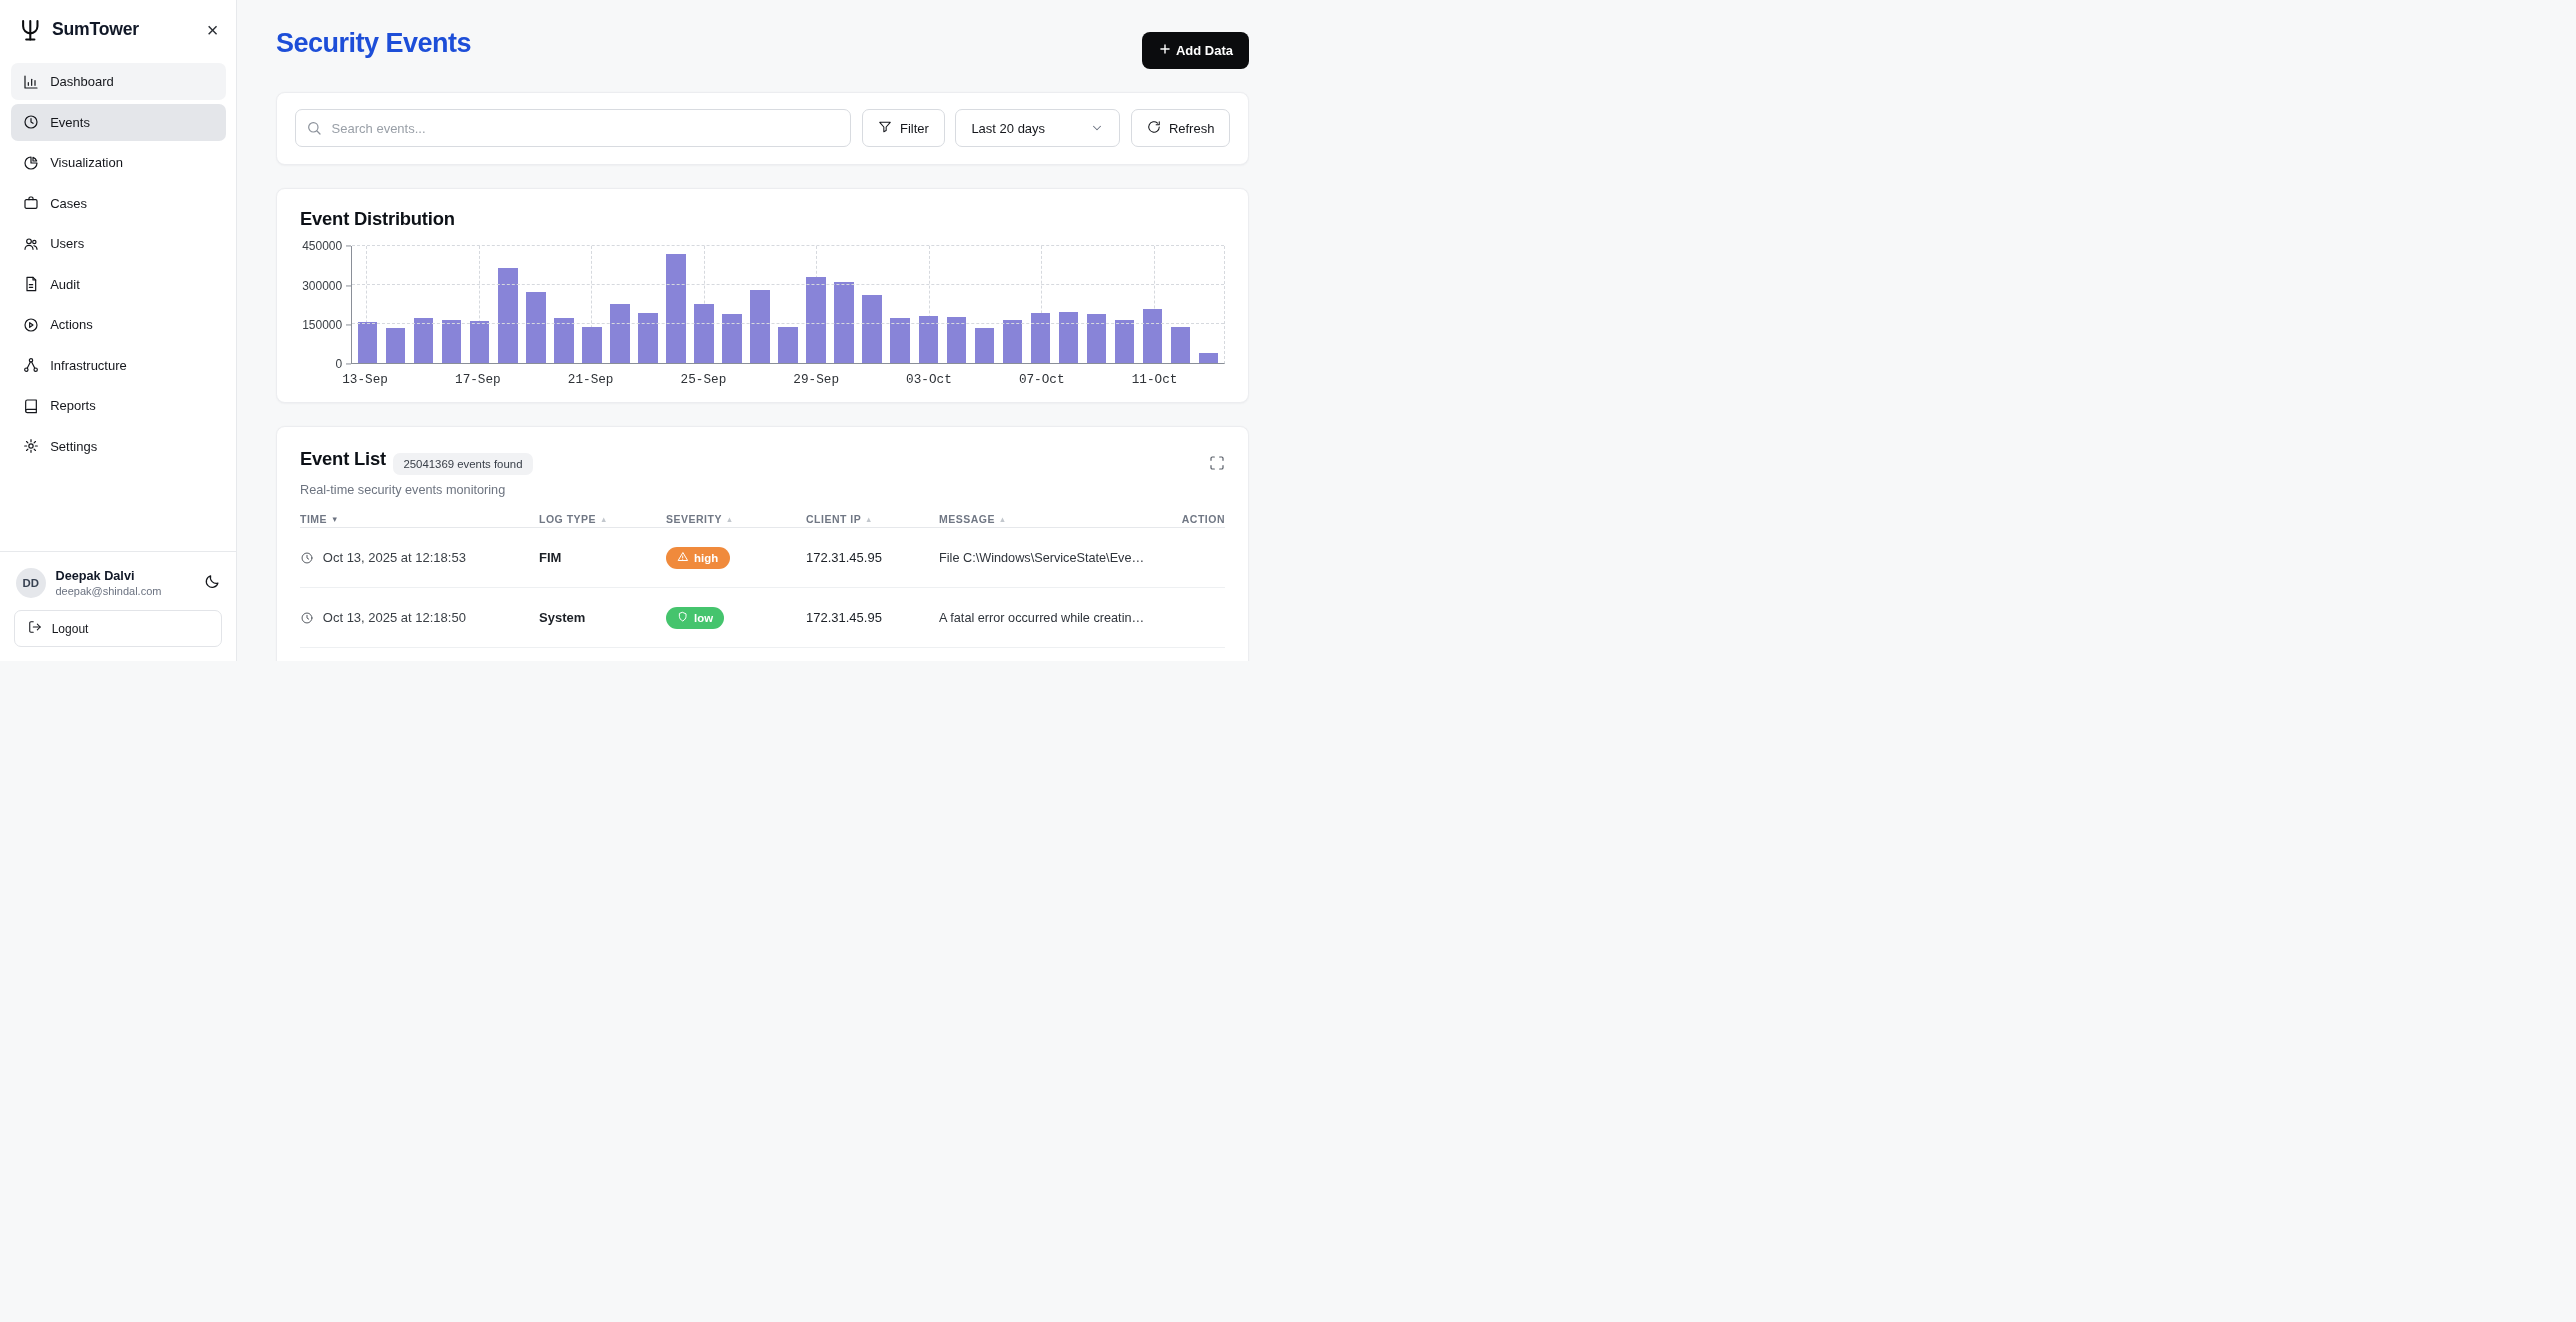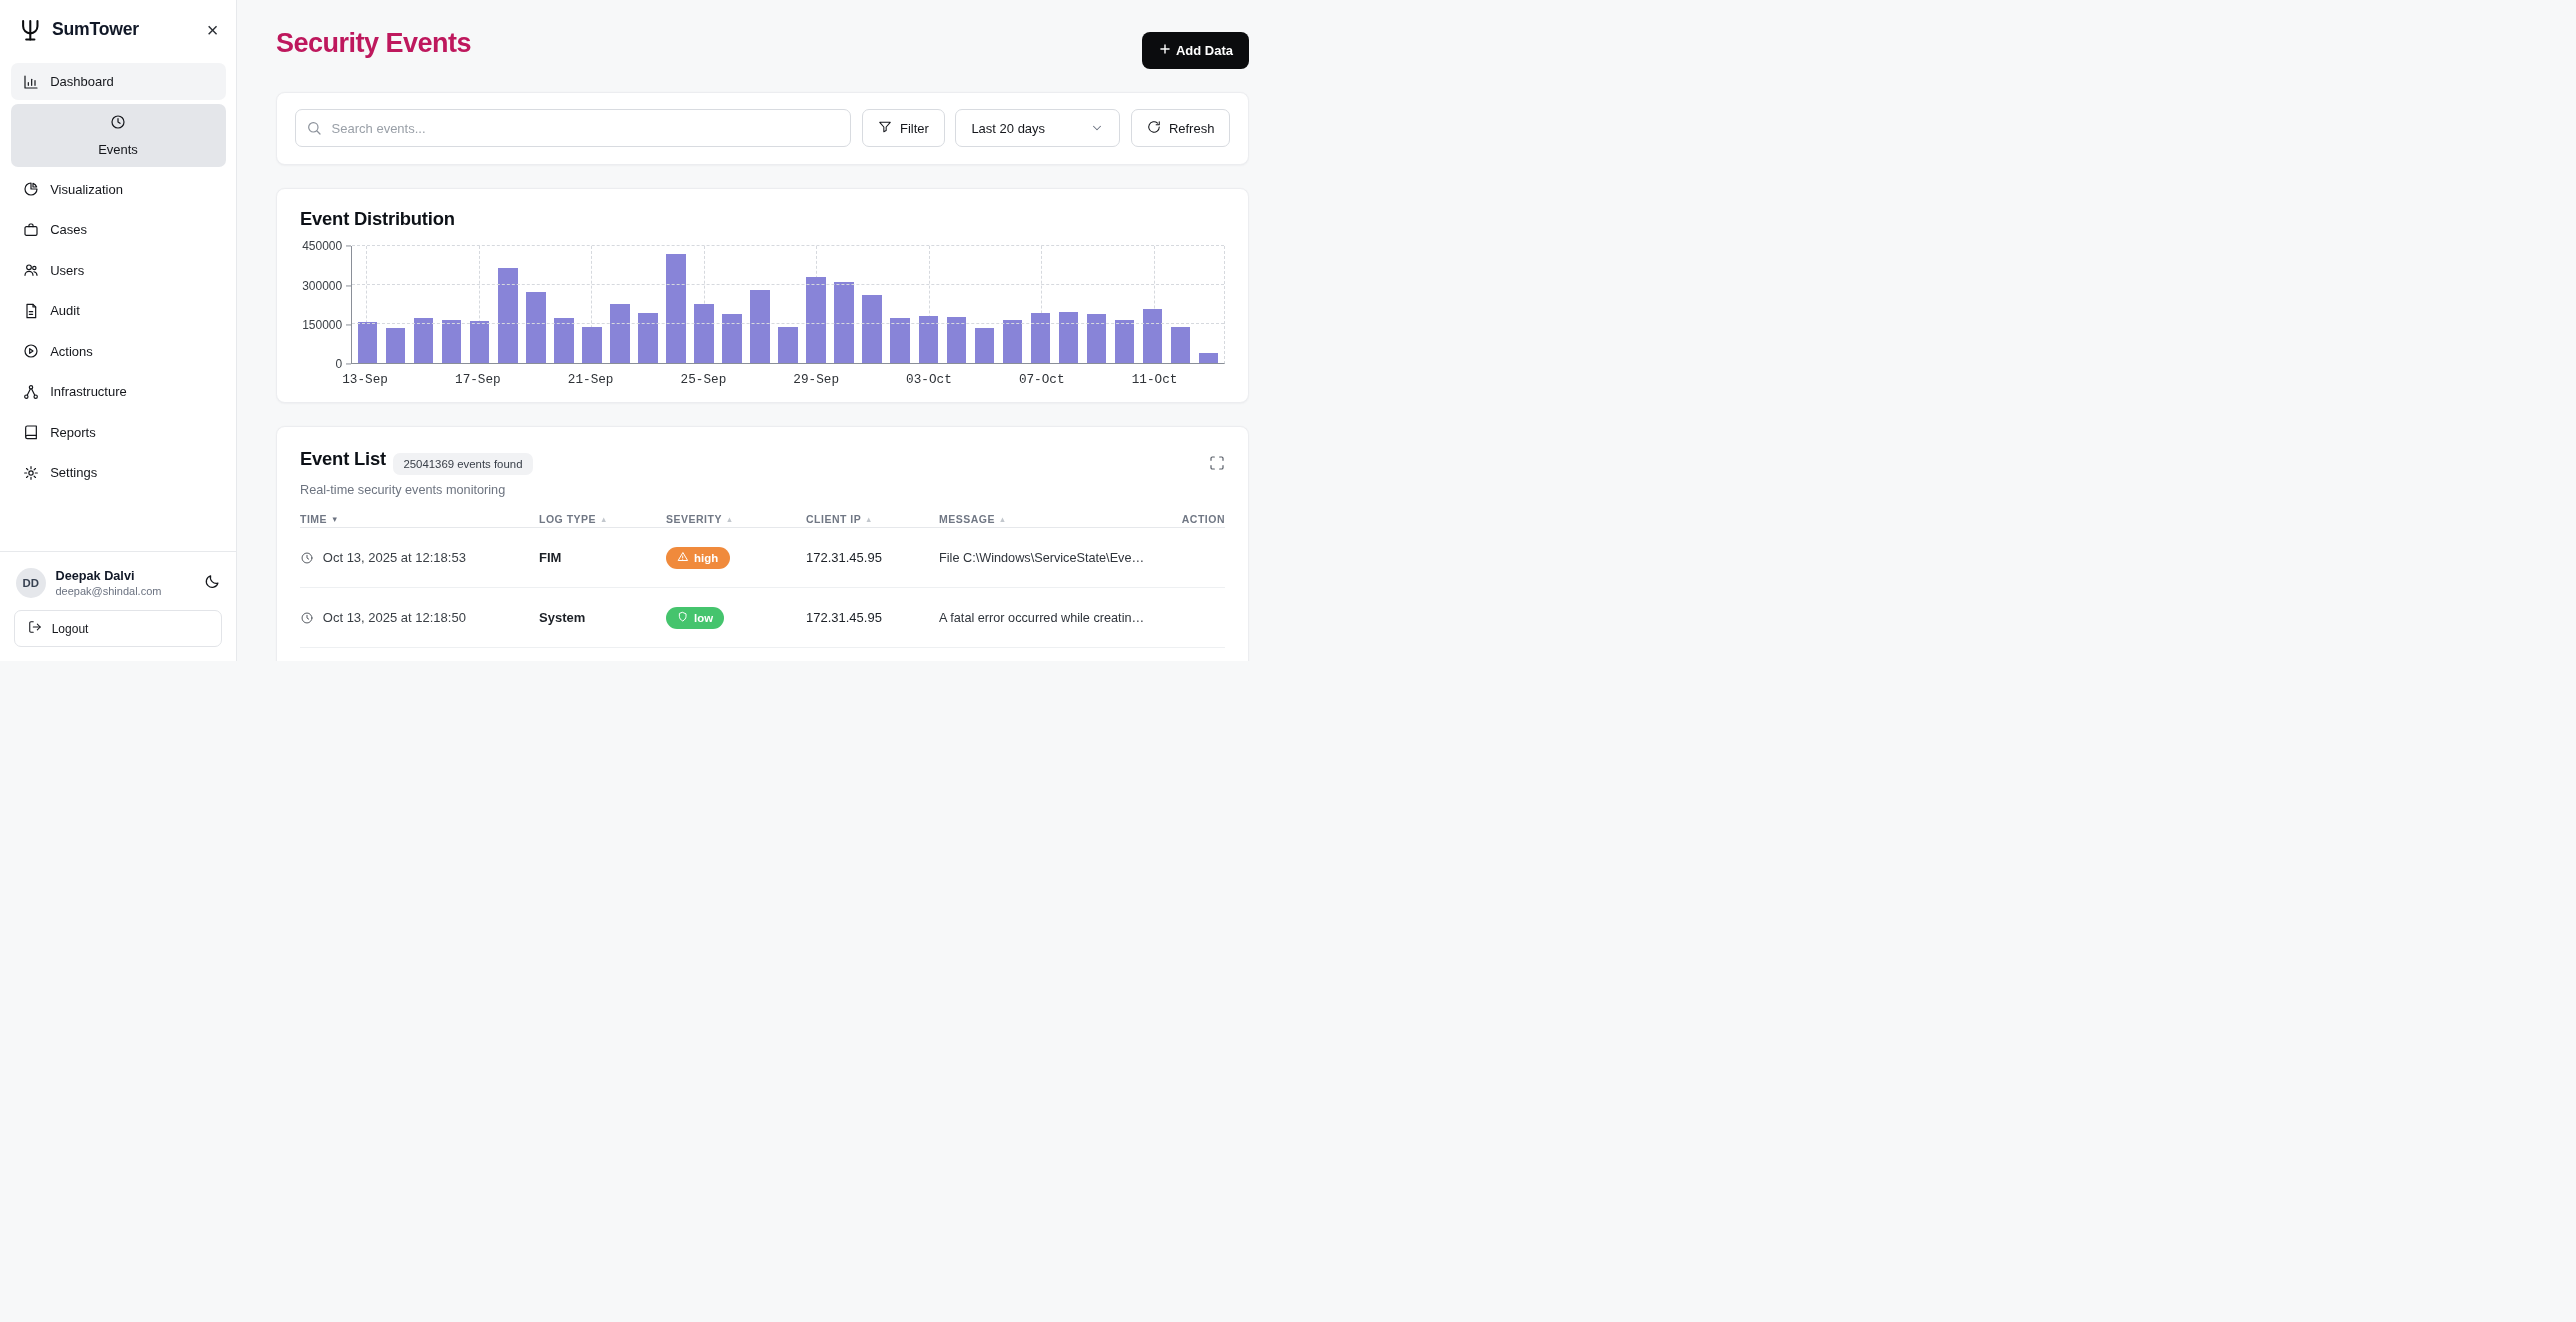--- a/index.html
+++ b/index.html
@@ -13,33 +13,33 @@
   
   .sidebar { width: 237px; background: #fff; border-right: 0.9px solid #e7e9ec; display: flex; flex-direction: column; flex-shrink: 0; }
   .logo-row { display: flex; align-items: center; gap: 9.7px; padding: 17.6px 17.6px 21px; }
   .logo-icon { display: flex; color: #0b0c0e; }
   .logo-text { font-size: 17.6px; font-weight: 700; letter-spacing: -0.2px; }
   .close-btn { margin-left: auto; background: none; border: none; font-size: 20px; color: #2b2f35; cursor: pointer; line-height: 1; }
   nav { padding: 0 10.5px; display: flex; flex-direction: column; gap: 3.5px; }
   .nav-item { display: flex; align-items: center; gap: 11.4px; padding: 10.5px 12.3px; border-radius: 7px; font-size: 13px; font-weight: 500; color: #15171c; cursor: pointer; }
   .nav-item .nav-icon { display: flex; color: #15171c; }
   .nav-item.muted { background: #f3f4f6; }
-  .nav-item.selected { background: #e4e6ea; flex-direction: column; }
+  .nav-item.selected { background: #e4e6ea; }
   .sidebar-bottom { margin-top: auto; border-top: 0.9px solid #e7e9ec; padding: 12.3px 14px 14px; }
   .user-row { display: flex; align-items: center; gap: 9.7px; padding: 3.5px 1.8px 12.3px; cursor: pointer; }
   .avatar { width: 30px; height: 30px; border-radius: 50%; background: #e5e7eb; display: flex; align-items: center; justify-content: center; font-size: 11.4px; font-weight: 700; color: #374151; flex-shrink: 0; }
   .user-name { font-size: 12.7px; font-weight: 600; }
   .user-email { font-size: 11px; color: #6b7280; margin-top: 1.8px; }
   .theme-btn { margin-left: auto; background: none; border: none; color: #15171c; cursor: pointer; display: flex; }
   .logout-btn { width: 100%; display: flex; align-items: center; gap: 9.7px; padding: 8.8px 13px; border: 0.9px solid #e2e4e8; border-radius: 7px; background: #fff; font-size: 12px; font-weight: 500; color: #15171c; cursor: pointer; }
 
   
   main { flex: 1; padding: 28px 39px 0; overflow: hidden; }
   .main-header { display: flex; align-items: flex-start; justify-content: space-between; }
-  h1 { font-size: 27px; font-weight: 800; letter-spacing: -0.5px; color: #be185d; }
+  h1 { font-size: 27px; font-weight: 800; letter-spacing: -0.5px; color: #1d4ed8; }
   .add-btn { display: flex; align-items: center; gap: 4px; color: #fff; border: none; border-radius: 8px; padding: 0 16px; height: 37px; font-size: 13px; font-weight: 600; cursor: pointer; margin-top: 3.5px; background: #0b0c0e; }
   .card { background: #fff; border: 0.9px solid #ecedf0; border-radius: 8.8px; box-shadow: 0 0.9px 1.8px rgba(16,24,40,.04); }
 
   
   .toolbar { margin-top: 23px; padding: 16.7px 17.6px; display: flex; gap: 10.5px; align-items: center; }
   .search-wrap { flex: 1; position: relative; }
   .search-wrap .search-icon { position: absolute; left: 11.4px; top: 50%; transform: translateY(-50%); color: #8b919a; display: flex; }
   .search-input { width: 100%; height: 38px; border: 0.9px solid #d8dbe0; border-radius: 7px; padding: 0 12.3px 0 36px; font-size: 13px; color: #111; outline: none; font-family: inherit; background: #fff; }
   .search-input::placeholder { color: #9aa0a8; }
   .tb-btn { display: flex; align-items: center; gap: 8px; height: 38px; padding: 0 15px; border: 0.9px solid #d8dbe0; border-radius: 7px; background: #fff; font-size: 13px; font-weight: 500; color: #15171c; cursor: pointer; }

